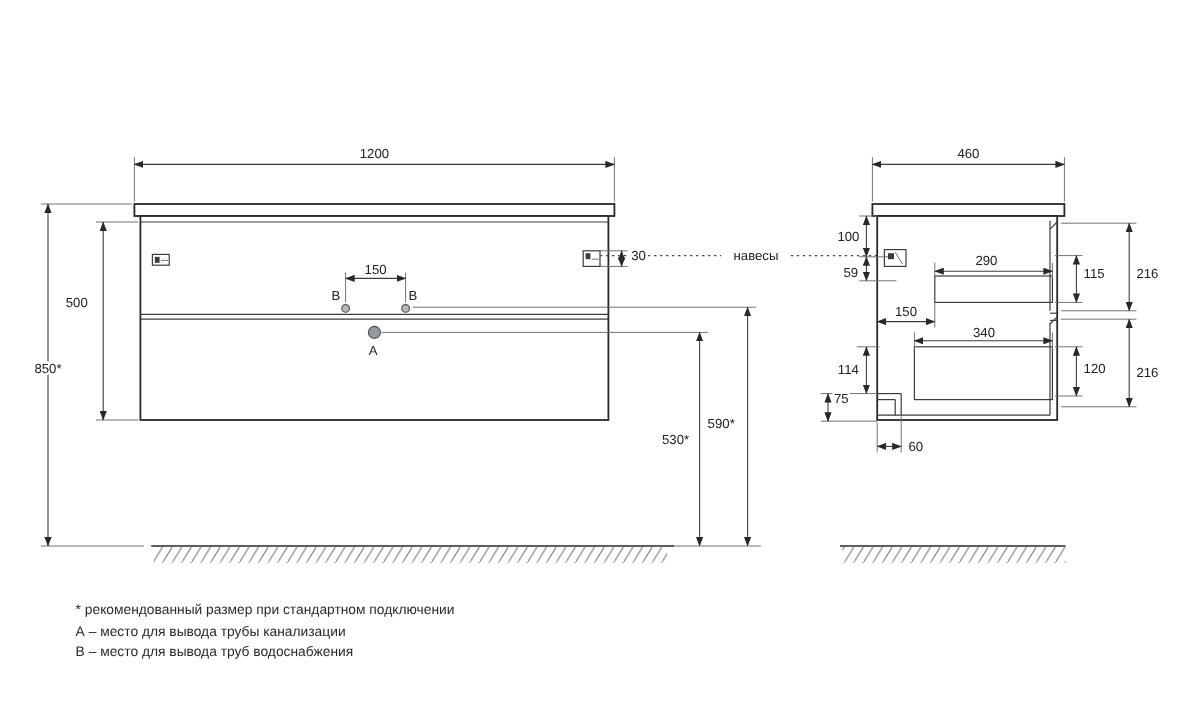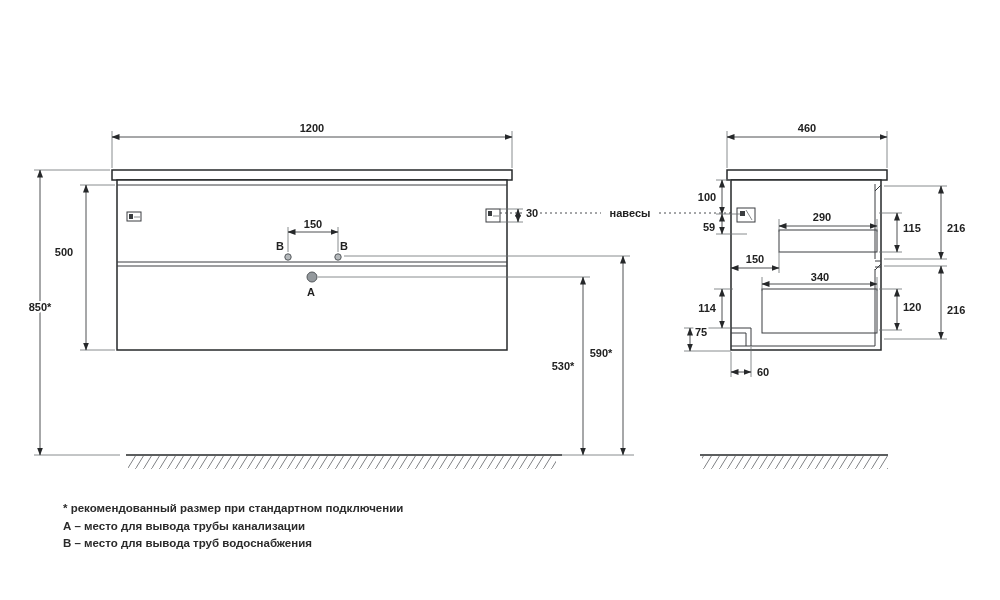--- a/index.html
+++ b/index.html
@@ -1,16 +1,16 @@
 <!DOCTYPE html>
 <html><head>
 <meta charset="utf-8">
 <style>
   html,body { margin:0; padding:0; background:#ffffff; }
-  .stage { width:1000px; height:600px; position:relative; background:#ffffff; overflow:hidden;font-weight:bold; }
+  .stage { width:1000px; height:600px; position:relative; background:#ffffff; overflow:hidden; }
   svg { display:block; font-family:"Liberation Sans", sans-serif; }
   text { font-size:11px; fill:#222; font-family:"Liberation Sans", sans-serif; }
   .t  { stroke:#26282a; stroke-width:1.5; fill:#ffffff; }
   .t2 { stroke:#26282a; stroke-width:1.4; fill:none; }
   .m  { stroke:#3a3d40; stroke-width:1; fill:none; }
   .x  { stroke:#6b6e71; stroke-width:0.8; fill:none; }
   .d  { stroke:#3a3d40; stroke-width:0.9; fill:none; }
   .dot{ stroke:#4a4d50; stroke-width:1; fill:none; stroke-dasharray:2 3; }
   .mk { fill:#b4b8bb; stroke:#54585c; stroke-width:1; }
   .mk2{ fill:#94999d; stroke:#54585c; stroke-width:1; }

